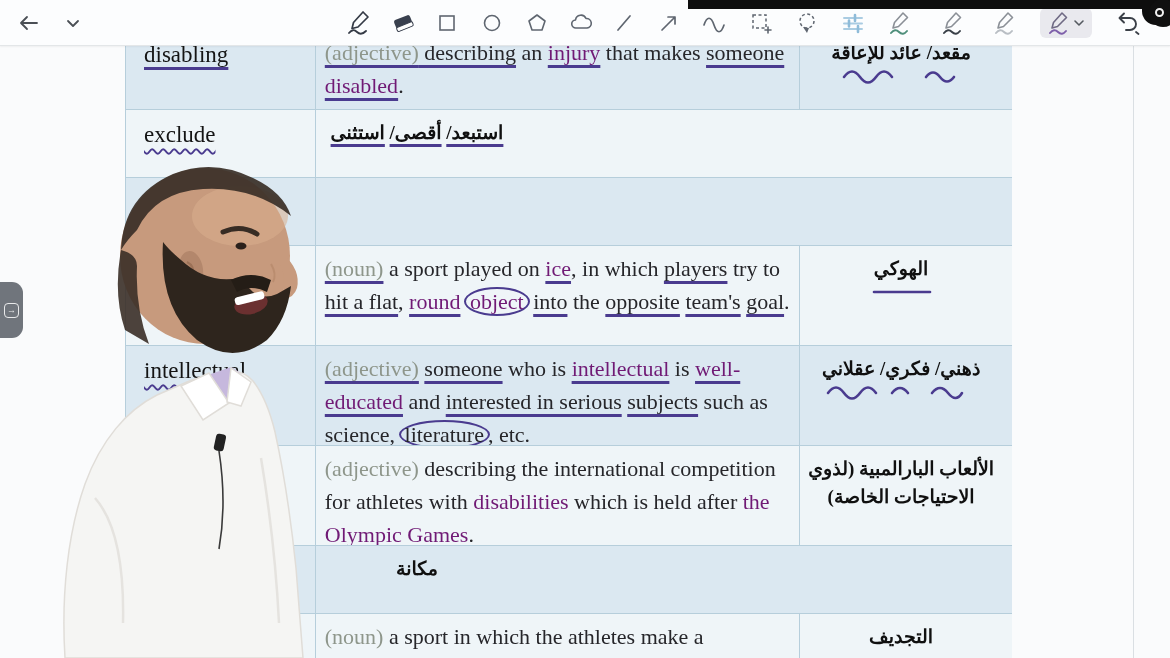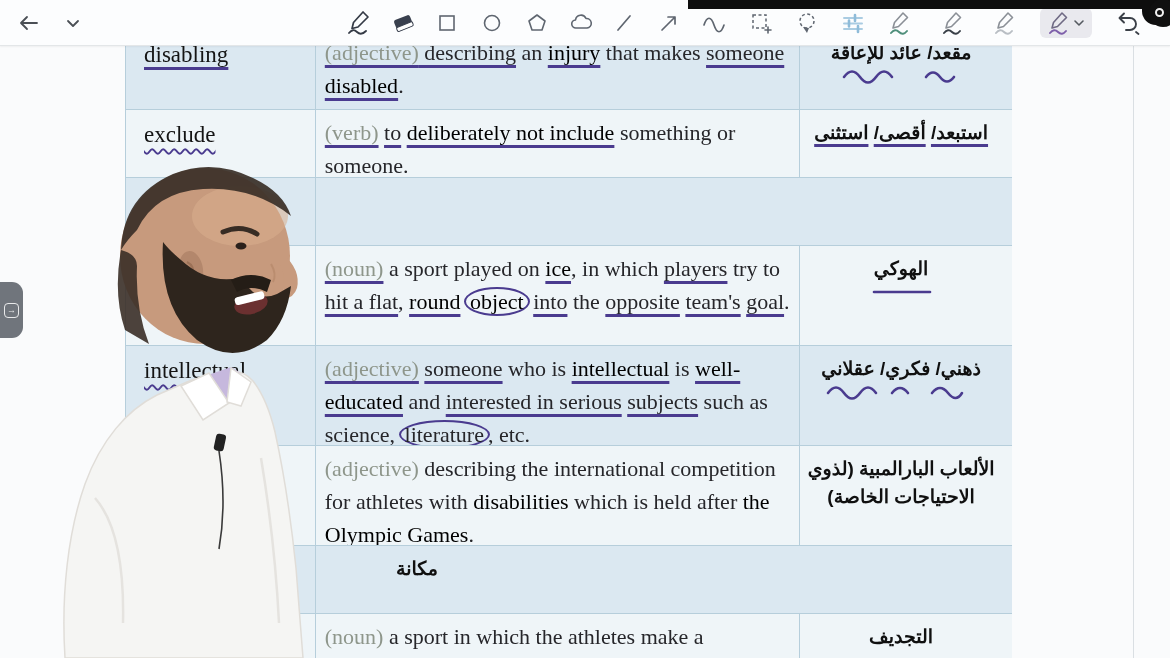--- a/index.html
+++ b/index.html
@@ -37,23 +37,23 @@
   .trow:nth-child(odd){background:#dbe8f1}
   .trow:nth-child(even){background:#eff5f8}
   .trow:nth-child(1){height:80px}.trow:nth-child(2){height:68px}.trow:nth-child(3){height:68px}
   .trow:nth-child(4){height:100px}.trow:nth-child(5){height:100px}.trow:nth-child(6){height:100px}
   .trow:nth-child(7){height:68px}.trow:nth-child(8){height:70px}
   .cw{width:190px;border-right:1px solid #b6cedb;padding:12px 6px 0 18px;
       font-family:"Liberation Serif",serif;font-size:23px;color:#141414}
   .cd{width:485px;border-right:1px solid #b6cedb;padding:6px 8px 0 9px;
       font-family:"Liberation Serif",serif;font-size:22px;line-height:33px;color:#26262a;overflow:hidden}
   .ca{width:212px;padding:9px 16px 0 6px;text-align:center;direction:rtl;
-      font-family:Liberation Sans, sans-serif;font-weight:bold;font-size:19px;line-height:28px;color:#101010}
+      font-family:Liberation Serif, serif;font-weight:bold;font-size:19px;line-height:28px;color:#101010}
   .pos{color:#8e968b}
-  .red{color:#000000}
+  .red{color:#701a75}
   .u{text-decoration-line:underline;text-decoration-color:#4a3b8f;text-decoration-thickness:2.5px;
      text-underline-offset:5px;text-decoration-skip-ink:none}
   .w{text-decoration-line:underline;text-decoration-style:wavy;text-decoration-color:#4a3b8f;
      text-decoration-thickness:2px;text-underline-offset:6px;text-decoration-skip-ink:none}
   .c{border:2.5px solid #4a3b8f;border-radius:50%;padding:0 4px;margin:0 -2px}
   .marks{display:block;margin:1px auto 0 auto}
 
   
   .teacher{position:absolute;left:55px;top:158px;width:292px;height:500px;z-index:10;pointer-events:none}
 </style>
@@ -68,21 +68,20 @@
       <div class="cd"><span class="pos u">(adjective)</span><span class="u"> describing</span><span> an </span><span class="red u">injury</span><span> that makes </span><span class="u">someone</span><span> </span><span class="red u">disabled</span><span>.</span></div>
       <div class="ca">
         <div><span>مقعد/ عائد للإعاقة</span></div>
         <svg width="170" height="16" class="marks">
           <path d="M28 9 q8 -11 16 0 t16 0 t16 0 M110 9 q7 -9 14 0 t14 0" stroke="#4a3b8f" stroke-width="2.6" fill="none" stroke-linecap="round"></path>
         </svg>
       </div>
     </div>
     <div class="trow">
       <div class="cw"><span class="w">exclude</span></div>
-      <div class="cd"><span class="pos u">(verb)</span><span> </span><span class="u">to</span><span> </span><span class="red u">deliberately not include</span><span> something or </span><span class="u">someone</span><span>.</span></div>
       <div class="ca">
         <div><span class="u">استبعد/</span><span> </span><span class="u">أقصى/</span><span> </span><span class="u">استثنى</span></div>
       </div>
     </div>
     <div class="trow">
       <div class="cw"><span>financially</span></div>
     </div>
     <div class="trow">
       <div class="cw"></div>
       <div class="cd"><span class="pos u">(noun)</span><span> a sport played on </span><span class="red u">ice</span><span>, in which </span><span class="u">players</span><span> try to </span><span class="u">hit a flat</span><span>, </span><span class="red u">round</span><span> </span><span class="red c">object</span><span> </span><span class="u">into</span><span> the </span><span class="u">opposite</span><span> </span><span class="u">team's</span><span> </span><span class="u">goal</span><span>.</span></div>

